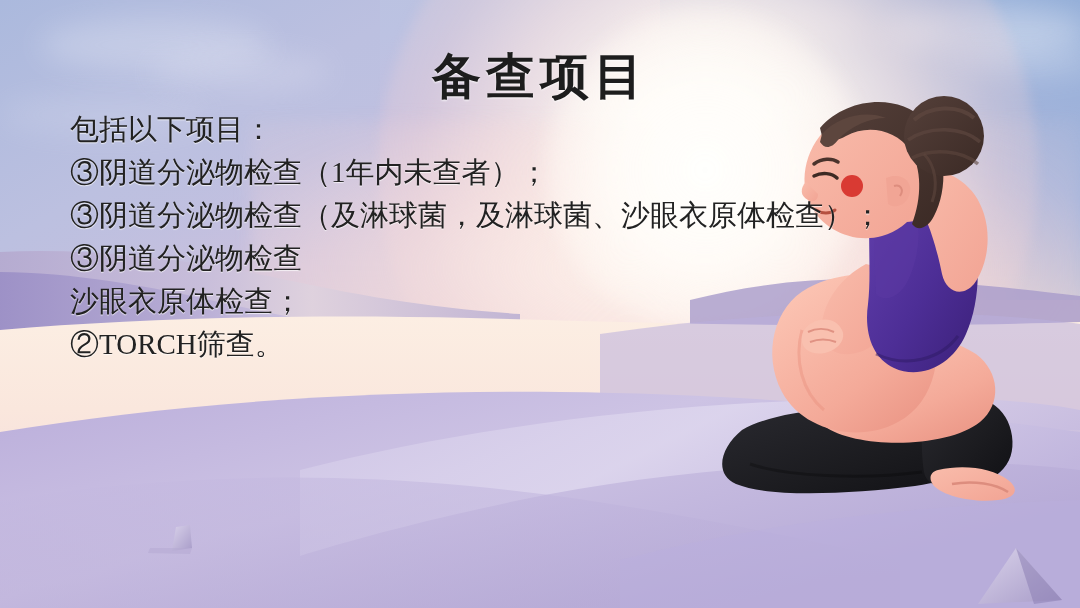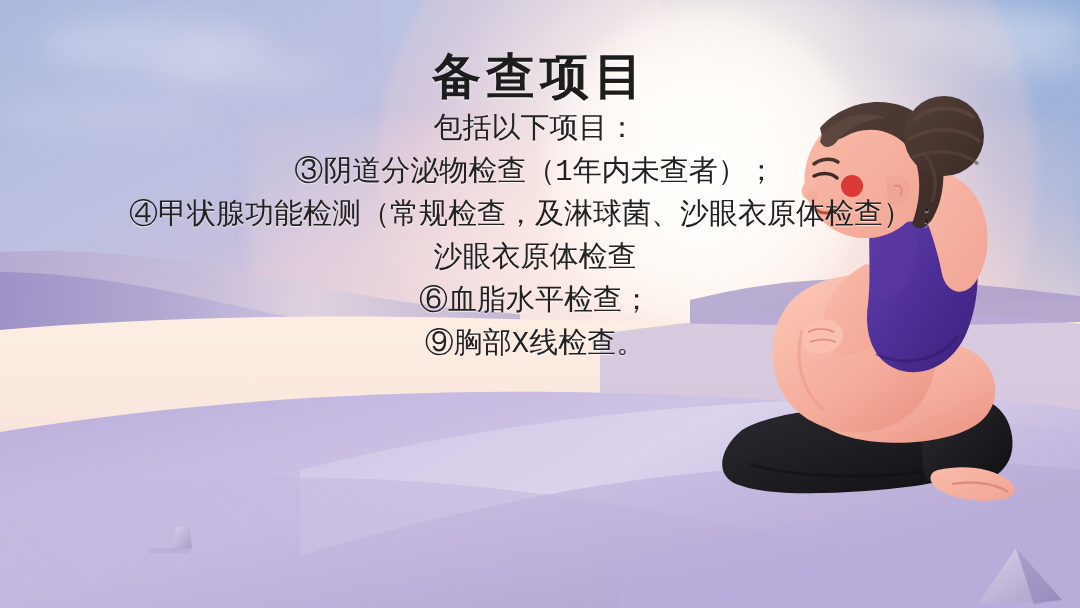--- a/index.html
+++ b/index.html
@@ -6,21 +6,21 @@
   html, body {
     margin: 0;
     padding: 0;
     background: #000;
   }
   #stage {
     position: relative;
     width: 1080px;
     height: 608px;
     overflow: hidden;
-    font-family: Liberation Mono, monospace;
+    font-family: Liberation Serif, serif;
     user-select: none;
   }
 
   
   .sky {
     position: absolute;
     inset: 0;
     background:
       linear-gradient(168deg,
         #b9c3e0 0%,
@@ -123,21 +123,20 @@
     top: 108px;
     width: 930px;
   }
   .line {
     font-size: 29px;
     line-height: 43px;
     color: #222222;
     white-space: nowrap;
     text-shadow: 0 1px 1px rgba(255,255,255,0.75);
     letter-spacing: 0px;
-    text-align: center;
   }
 
   
   .illo {
     position: absolute;
     left: 690px; top: 92px;
     width: 390px; height: 460px;
   }
   .illo svg { display: block; width: 390px; height: 460px; }
 </style>
@@ -339,19 +338,19 @@
         <path d="M234,62 C246,74 248,94 242,110" stroke="#5d463e" stroke-width="3" fill="none" opacity=".6"></path>
       </g>
     </svg>
   </div>
 
   <div class="title">备查项目</div>
 
   <div class="body-text">
     <div class="line">包括以下项目：</div>
     <div class="line">③阴道分泌物检查（1年内未查者）；</div>
-    <div class="line">④甲状腺功能检测（常规检查，及淋球菌、沙眼衣原体检查）；</div>
-    <div class="line">沙眼衣原体检查</div>
-    <div class="line">⑥血脂水平检查；</div>
-    <div class="line">⑨胸部X线检查。</div>
+    <div class="line">③阴道分泌物检查（及淋球菌，及淋球菌、沙眼衣原体检查）；</div>
+    <div class="line">③阴道分泌物检查</div>
+    <div class="line">沙眼衣原体检查；</div>
+    <div class="line">②TORCH筛查。</div>
   </div>
 
 </div>
 
 </body></html>

